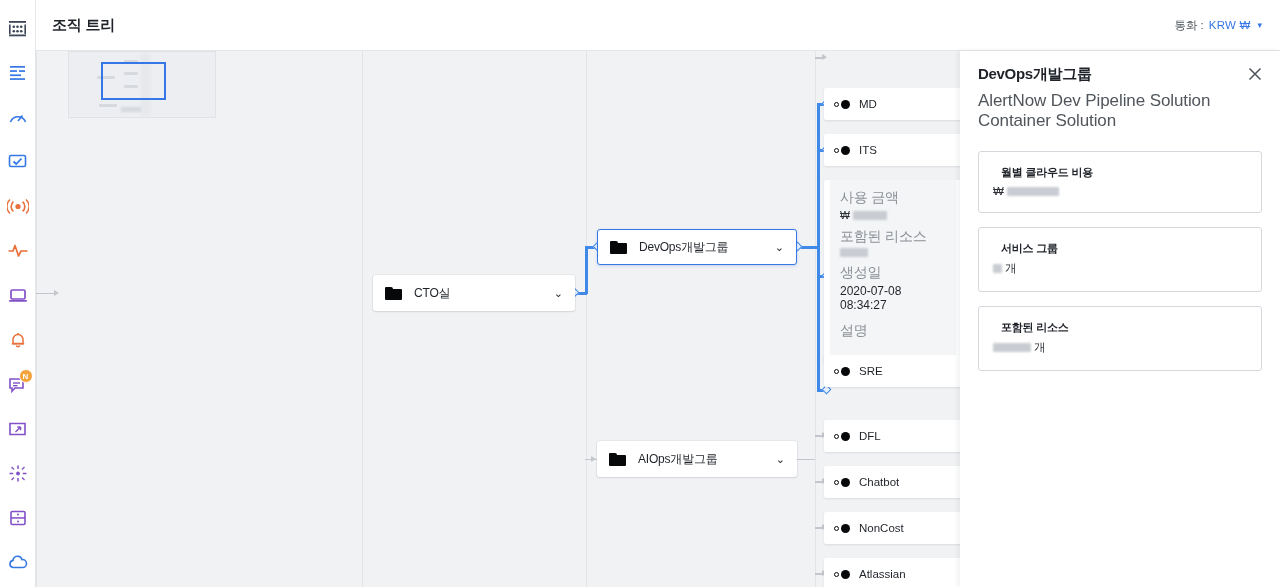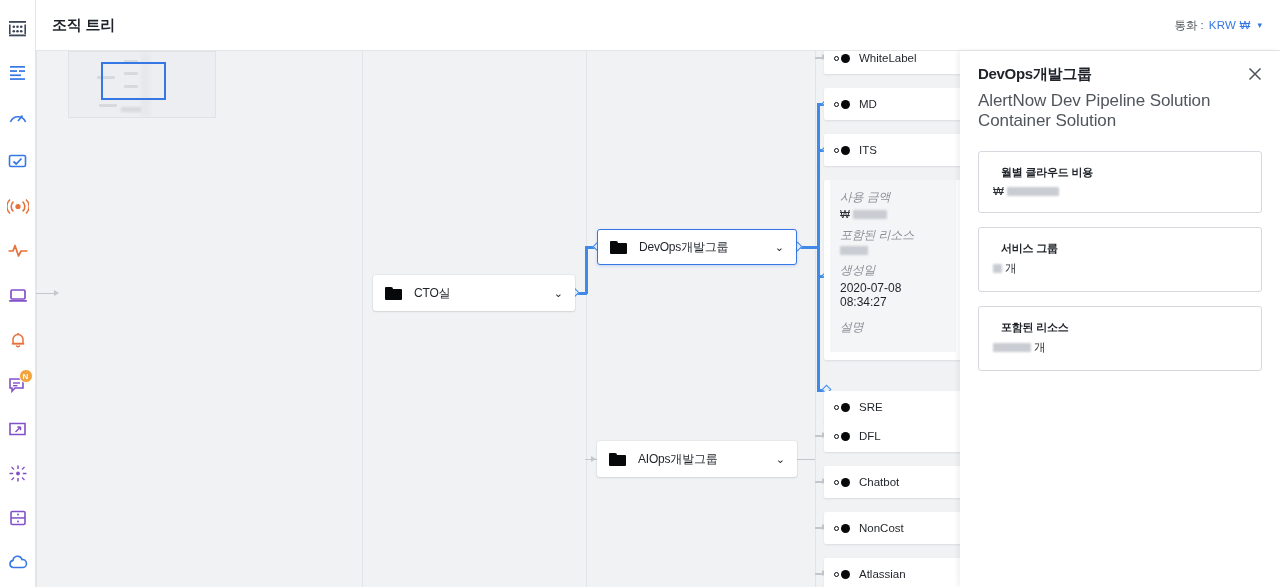--- a/index.html
+++ b/index.html
@@ -133,21 +133,21 @@
     width: 5px; height: 5px; border-radius: 50%;
     border: 1.3px solid #07080a; background: #fff;
   }
   .dot-fill { width: 9px; height: 9px; border-radius: 50%; background: #07080a; }
   .svc-label { font-size: 11.5px; color: #1f2329; margin-left: 5px; }
 
   .svc-body {
     background: #f4f5f7; margin: 0 6px 8px 6px;
     padding: 9px 10px 14px 10px;
   }
-  .fld-key { font-size: 12px; color: #8b9097; margin-bottom: 2px; letter-spacing: -0.2px; font-style: italic;}
+  .fld-key { font-size: 14px; color: #8b9097; margin-bottom: 2px; letter-spacing: -0.2px;}
   .fld-val { font-size: 10.5px; color: #2b2f34; margin-bottom: 7px; display: flex; align-items: center; gap: 3px;}
   .fld-val.big { font-size: 12px; color: #1f2329; }
   .redact { display: inline-block; height: 9px; background: #c9ccd2; border-radius: 1px; filter: blur(1.1px); }
 
   
   .edge { position: absolute; background: #3f8ae8; }
   .edge.gray { background: #c3c6cc; }
   .diamond {
     position: absolute; width: 7px; height: 7px;
     background: #e8f0fd; border: 1.4px solid #3f8ae8;
@@ -399,29 +399,20 @@
       <span class="node-label">DevOps개발그룹</span>
       <span class="node-caret">⌄</span>
     </div>
 
     <div class="node group" style="left:561px; top:390px; width:200px;">
       <span class="folder-icon"></span>
       <span class="node-label">AIOps개발그룹</span>
       <span class="node-caret">⌄</span>
     </div>
 
-    <div class="svc" style="left:788px; top:-9px;">
-      <div class="svc-head">
-          <span class="svc-icon">
-            <span class="dot-ring"></span>
-            <span class="dot-fill"></span>
-          </span>
-      <span class="svc-label">WhiteLabel</span>
-        </div>
-    </div>
 
     <div class="svc" style="left:788px; top:37px;">
       <div class="svc-head">
           <span class="svc-icon">
             <span class="dot-ring"></span>
             <span class="dot-fill"></span>
           </span>
       <span class="svc-label">MD</span>
         </div>
     </div>
@@ -446,21 +437,21 @@
         <div class="fld-key">포함된 리소스</div>
         <div class="fld-val">
           <span class="redact" style="width:28px;"></span>
         </div>
         <div class="fld-key">생성일</div>
         <div class="fld-val big">2020-07-08 08:34:27</div>
         <div class="fld-key" style="margin-top:10px;">설명</div>
       </div>
     </div>
 
-    <div class="svc" style="left:788px; top:340px;">
+    <div class="svc" style="left:788px; top:304px;">
       <div class="svc-head">
           <span class="svc-icon">
             <span class="dot-ring"></span>
             <span class="dot-fill"></span>
           </span>
       <span class="svc-label">SRE</span>
         </div>
     </div>
 
     <div class="svc" style="left:788px; top:369px;">

